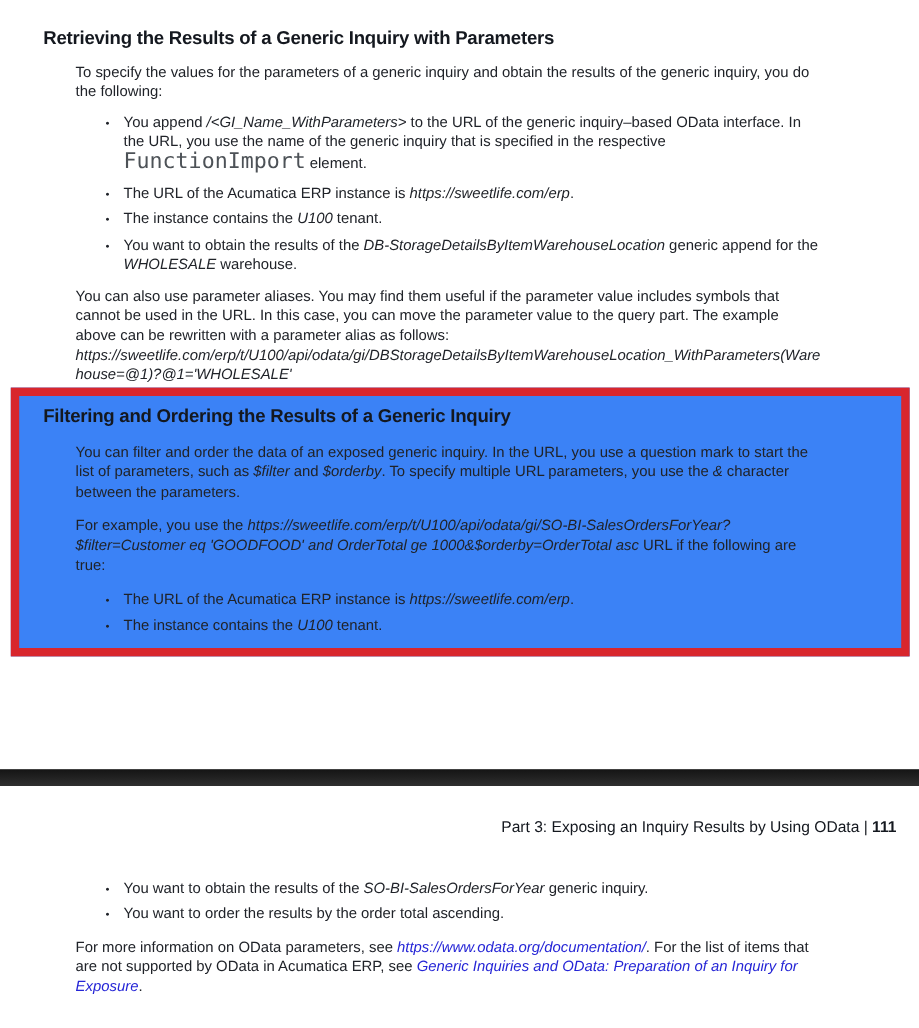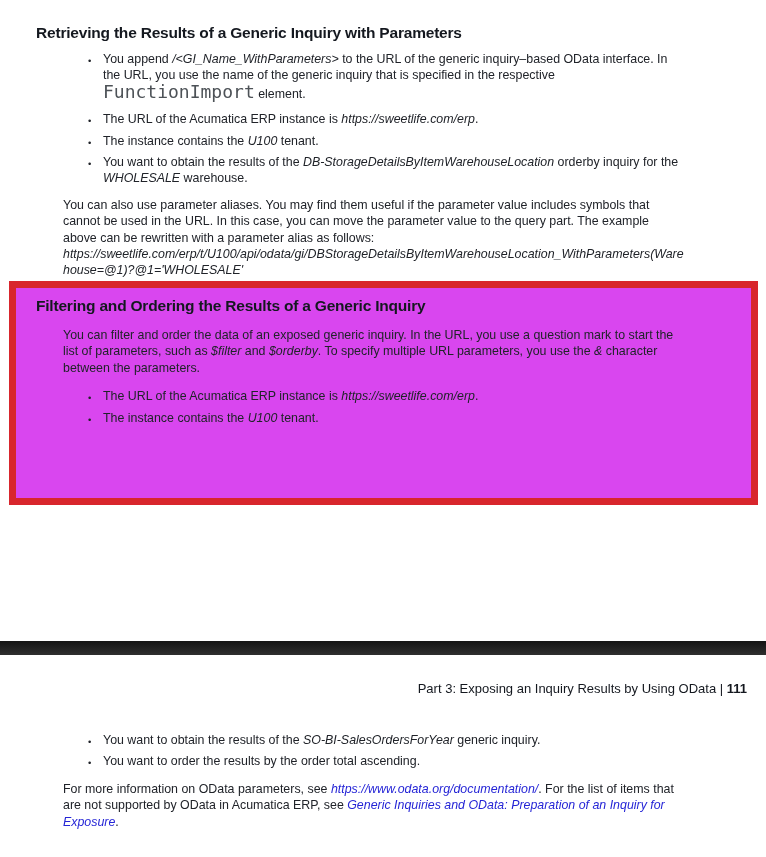--- a/index.html
+++ b/index.html
@@ -26,21 +26,21 @@
   }
   ul.bullets { list-style: none; margin-top: 9px; }
   ul.bullets li { position: relative; padding-left: 40px; margin-top: 5px; }
   ul.bullets li::before {
     content: "\2022"; position: absolute; left: 25px; top: 2px;
     font-size: 9.5px; color: var(--text, #202329);
   }
   .red-box {
     margin: 2px 8px 0 9px; height: 224px;
     border: 7px solid var(--accent, #d8262d);
-    overflow: hidden; background: #d946ef;
+    overflow: hidden; background: #3b82f6;
   }
   .red-box .h1 { margin: 9px 20px 0 20px; }
   .red-box .body-block { margin-left: 47px; margin-right: 65px; margin-top: 12px; }
   .separator {
     position: absolute; top: 641px; left: 0; width: 766px; height: 14px;
     background: linear-gradient(180deg, var(--sep-top, #141414), var(--sep-bottom, #2f2f2f));
   }
   .footer {
     position: absolute; top: 681px; right: 19px;
     font-size: 13px; color: var(--heading, #14181f);
@@ -60,35 +60,37 @@
   }
 </style>
 </head>
 <body>
 
 <div class="page">
 
   <div class="sec-top">
     <h2 class="h1">Retrieving the Results of a Generic Inquiry with Parameters</h2>
     <div>
+        <p class="body-block para"><span>To specify the values for the parameters of a generic inquiry and obtain the results of the generic inquiry, you do the following:</span></p>
         <ul class="body-block bullets">
           <li><span>You append </span><span class="run-i">/&lt;GI_Name_WithParameters&gt;</span><span> to the URL of the generic inquiry–based OData interface. In the URL, you use the name of the generic inquiry that is specified in the respective </span><span class="run-m">FunctionImport</span><span> element.</span></li>
         </ul>
         <ul class="body-block bullets">
           <li><span>The URL of the Acumatica ERP instance is </span><span class="run-i">https://sweetlife.com/erp</span><span>.</span></li>
           <li><span>The instance contains the </span><span class="run-i">U100</span><span> tenant.</span></li>
-          <li><span>You want to obtain the results of the </span><span class="run-i">DB-StorageDetailsByItemWarehouseLocation</span><span> orderby inquiry for the </span><span class="run-i">WHOLESALE</span><span> warehouse.</span></li>
+          <li><span>You want to obtain the results of the </span><span class="run-i">DB-StorageDetailsByItemWarehouseLocation</span><span> generic append for the </span><span class="run-i">WHOLESALE</span><span> warehouse.</span></li>
         </ul>
         <p class="body-block para"><span>You can also use parameter aliases. You may find them useful if the parameter value includes symbols that cannot be used in the URL. In this case, you can move the parameter value to the query part. The example above can be rewritten with a parameter alias as follows: </span><span class="run-i">https://sweetlife.com/erp/t/U100/api/odata/gi/DBStorageDetailsByItemWarehouseLocation_WithParameters(Warehouse=@1)?@1='WHOLESALE'</span></p>
       </div>
 
     <div class="red-box">
       <h2 class="h1">Filtering and Ordering the Results of a Generic Inquiry</h2>
       <div>
           <p class="body-block para"><span>You can filter and order the data of an exposed generic inquiry. In the URL, you use a question mark to start the list of parameters, such as </span><span class="run-i">$filter</span><span> and </span><span class="run-i">$orderby</span><span>. To specify multiple URL parameters, you use the </span><span class="run-i">&amp;</span><span> character between the parameters.</span></p>
+          <p class="body-block para"><span>For example, you use the </span><span class="run-i">https://sweetlife.com/erp/t/U100/api/odata/gi/SO-BI-SalesOrdersForYear?$filter=Customer eq 'GOODFOOD' and OrderTotal ge 1000&amp;$orderby=OrderTotal asc</span><span> URL if the following are true:</span></p>
           <ul class="body-block bullets">
             <li><span>The URL of the Acumatica ERP instance is </span><span class="run-i">https://sweetlife.com/erp</span><span>.</span></li>
             <li><span>The instance contains the </span><span class="run-i">U100</span><span> tenant.</span></li>
           </ul>
         </div>
     </div>
   </div>
 
   <div class="separator"></div>
 

